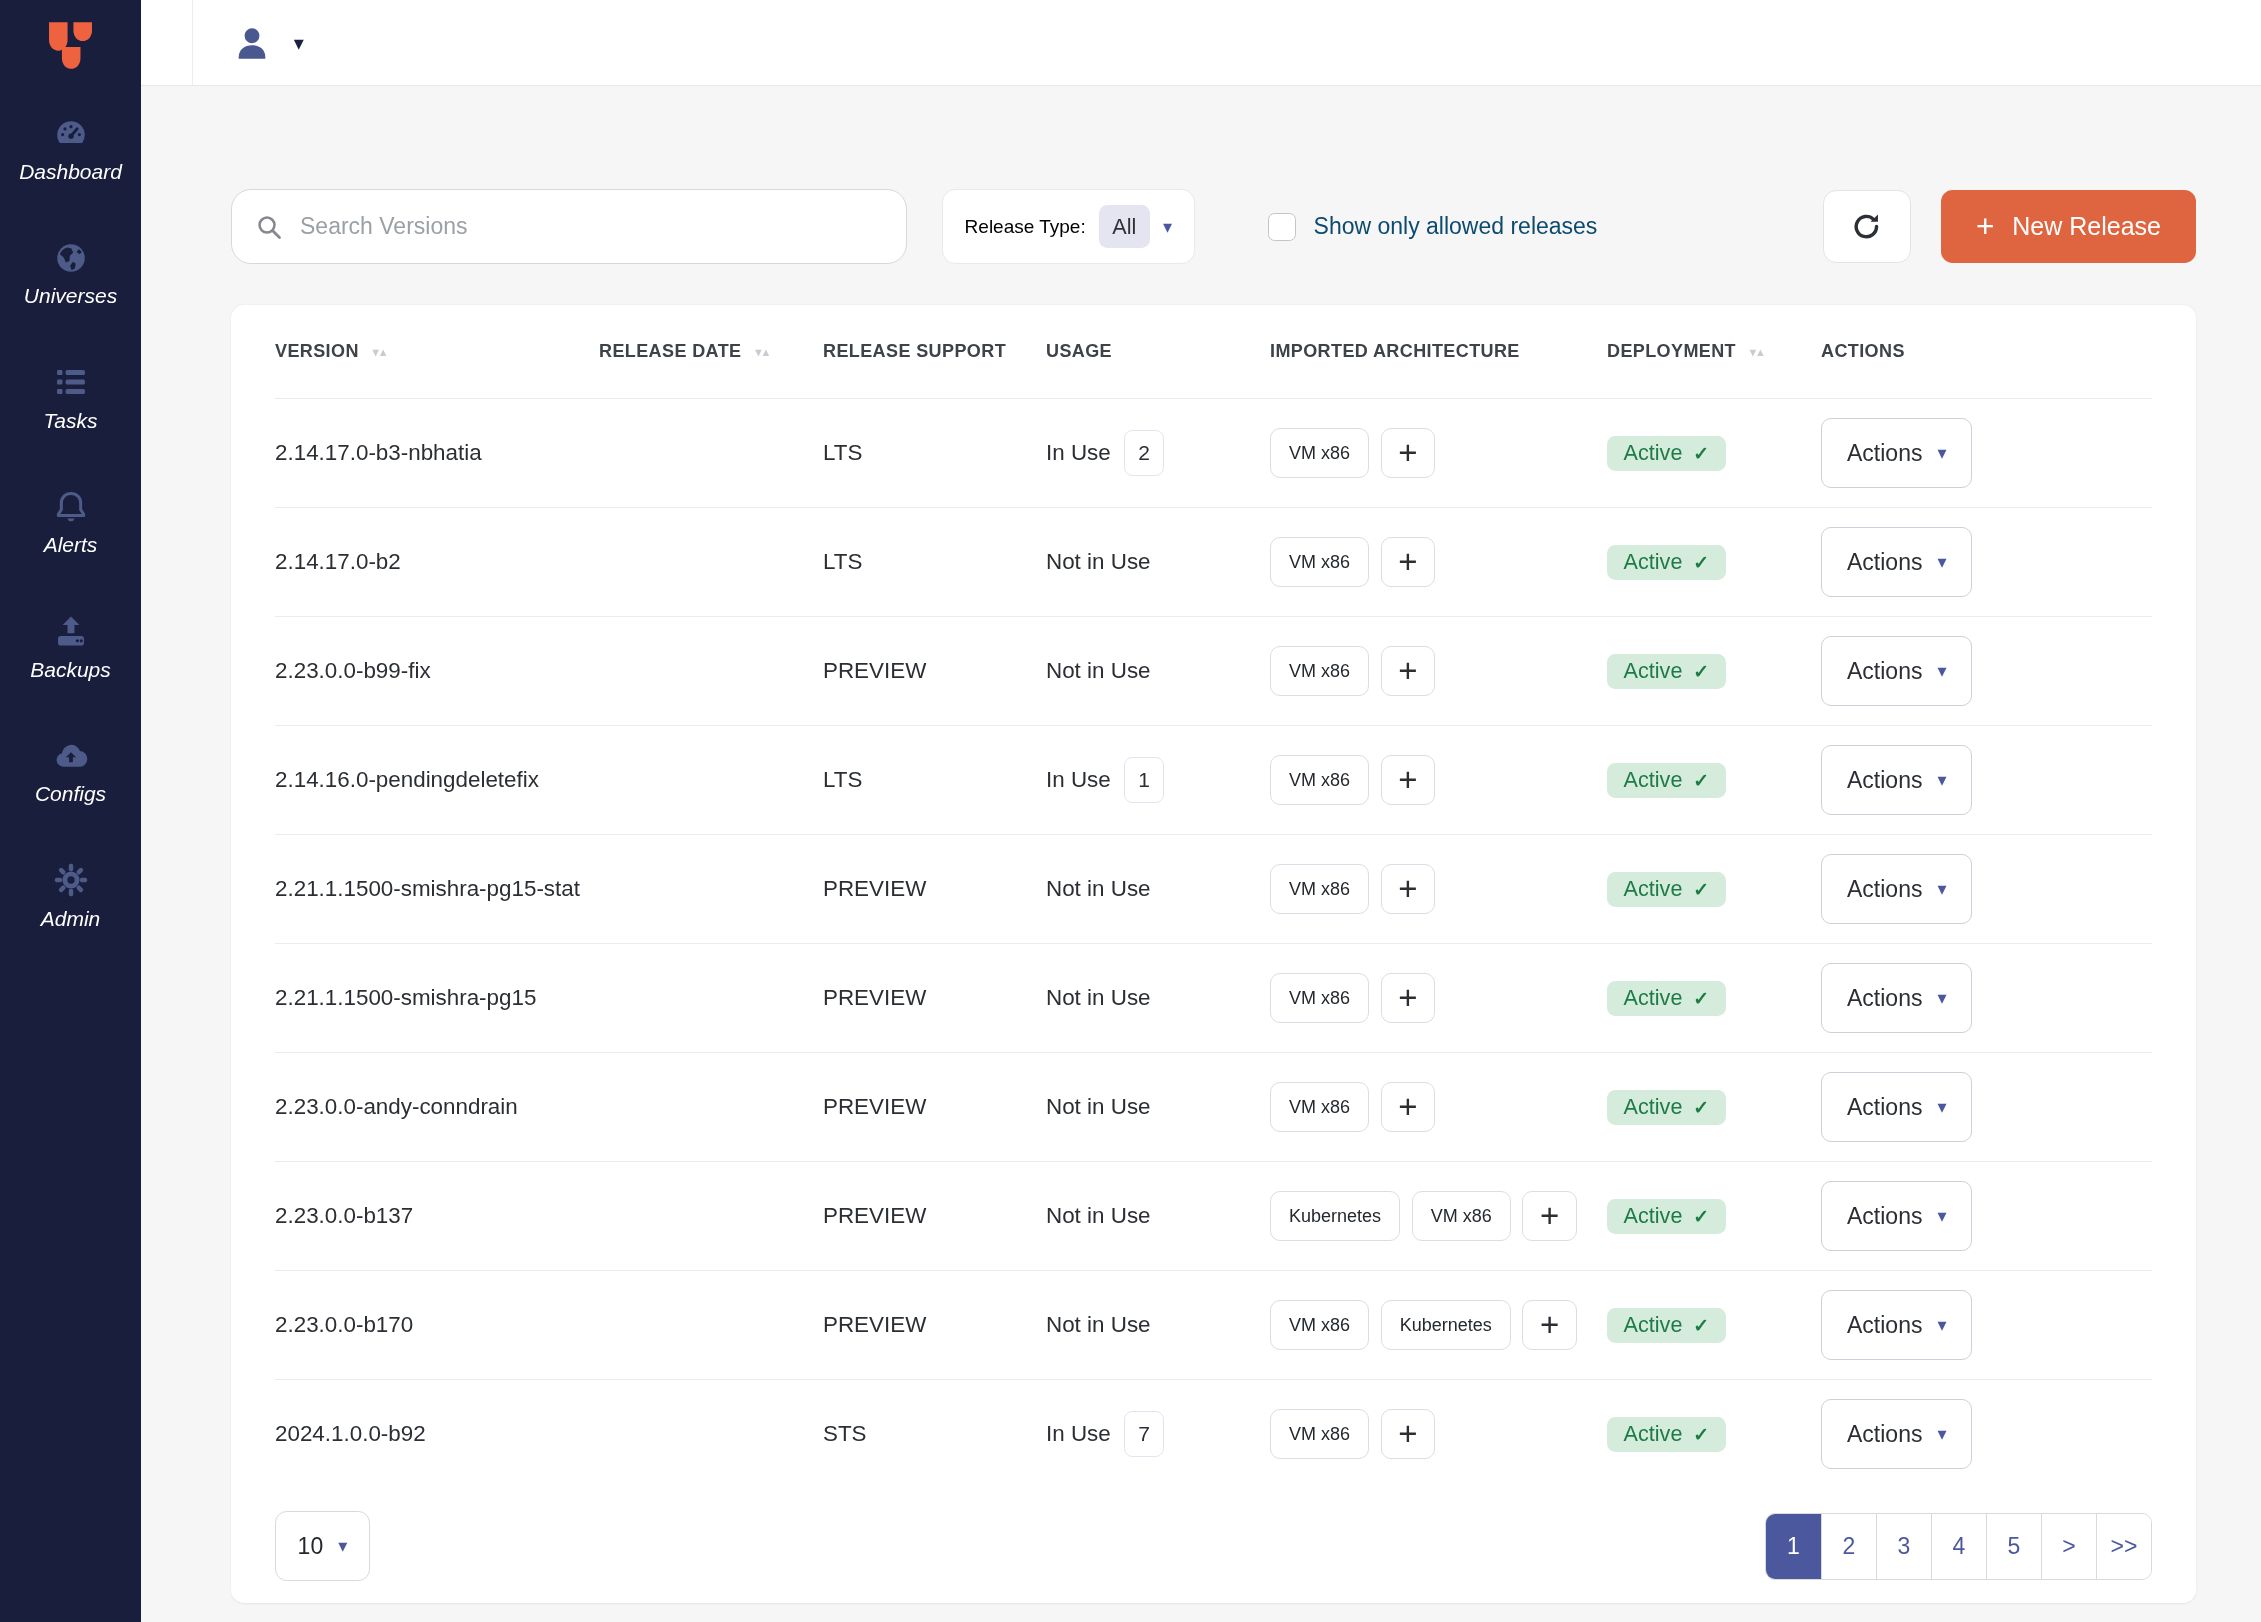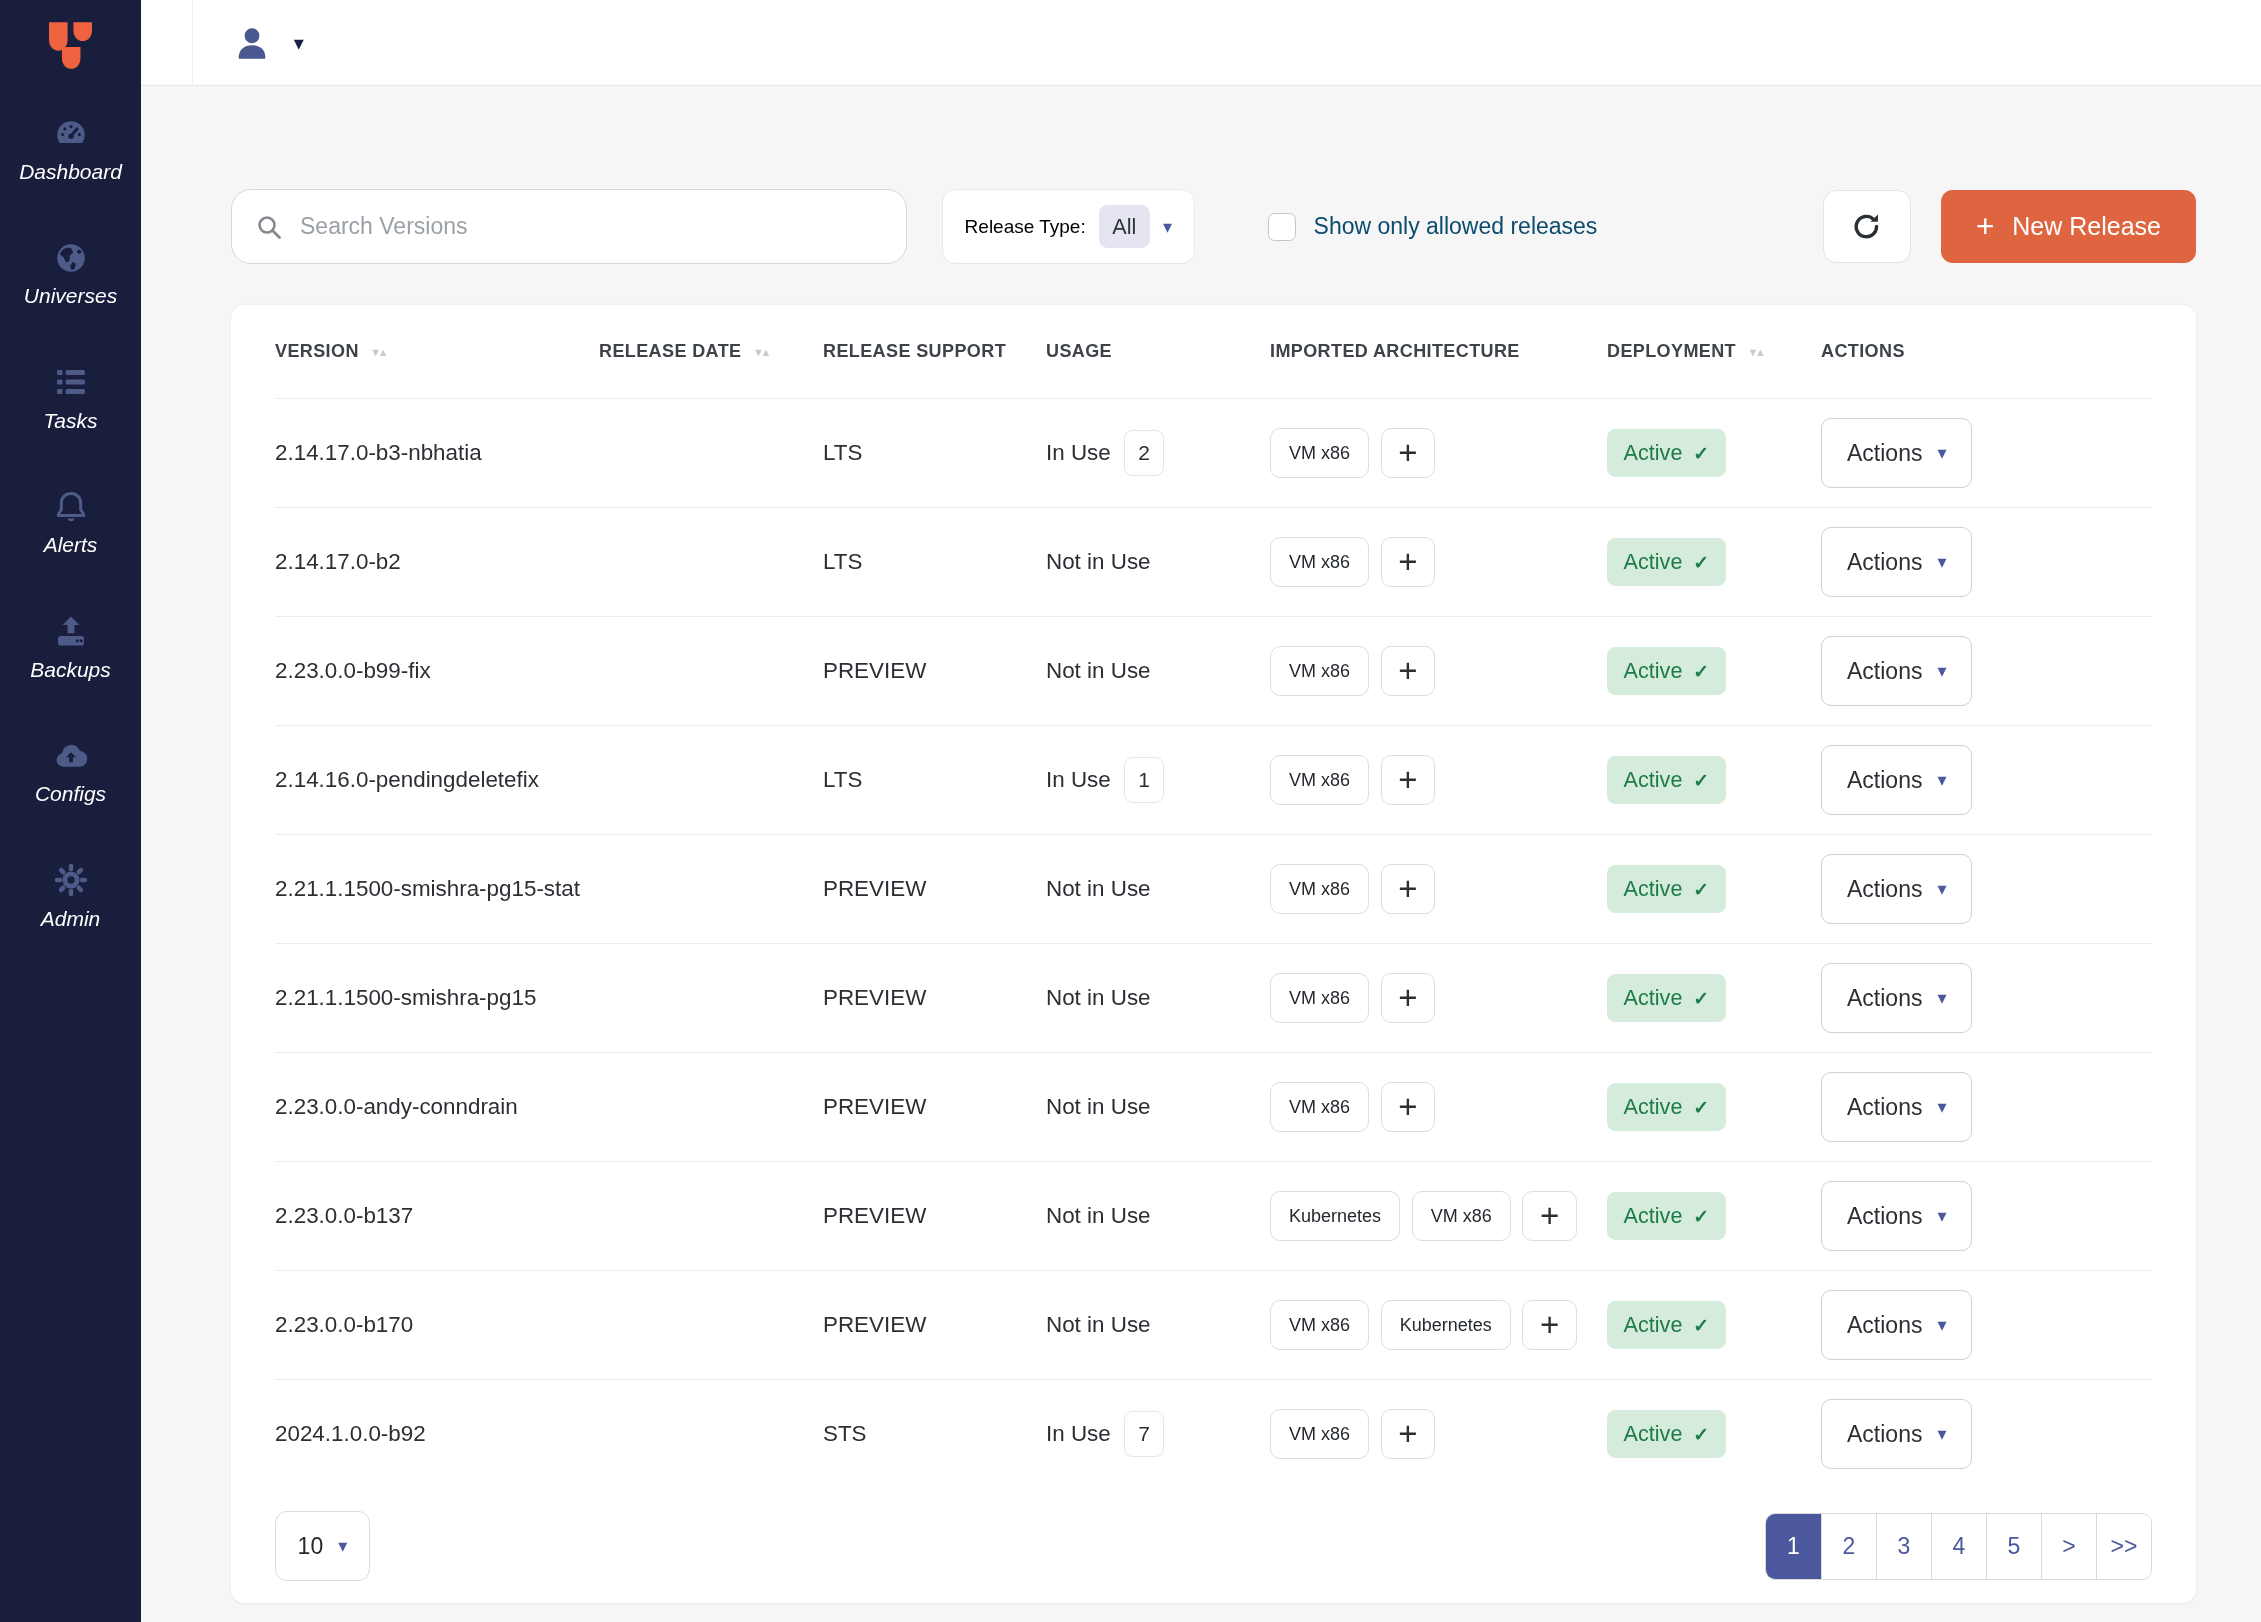--- a/index.html
+++ b/index.html
@@ -82,21 +82,21 @@
     border:0.8px solid #dfe6f0; border-radius:8.3px; min-width:40px; height:46px; padding:0 10px;
     display:flex; align-items:center; justify-content:center; font-size:21px; color:#2b2f34;
   }
   .arch-cell { gap:11.6px; }
   .chip {
     background:#fff; border:0.8px solid #d9dee6; border-radius:10px; height:50px; padding:0 18px;
     font-size:18px; color:#24292e; display:flex; align-items:center; cursor:pointer; font-family:inherit; white-space:nowrap;
   }
   .chip.plus { font-size:33px; font-weight:300; color:#2b2f33; padding:0 16.6px; }
   .badge-active {
-    background:#d5ecdc; color:#1e7b46; border-radius:8.3px; height:48px; padding:0 16.6px;
+    background:#d5ecdc; color:#1e7b46; border-radius:8.3px; height:35px; padding:0 16.6px;
     display:flex; align-items:center; gap:10.8px; font-size:21.6px;
   }
   .check-glyph { font-size:19px; font-weight:700; }
   .actions-btn {
     background:#fff; border:0.8px solid #ccd1d9; border-radius:10px; height:70px; padding:0 25px;
     font-size:23px; color:#2b2f34; display:flex; align-items:center; gap:15px; cursor:pointer; font-family:inherit;
   }
   
   .tfooter { flex:1; display:flex; align-items:center; justify-content:space-between; min-height:116px;gap:28px; }
   .page-size {

